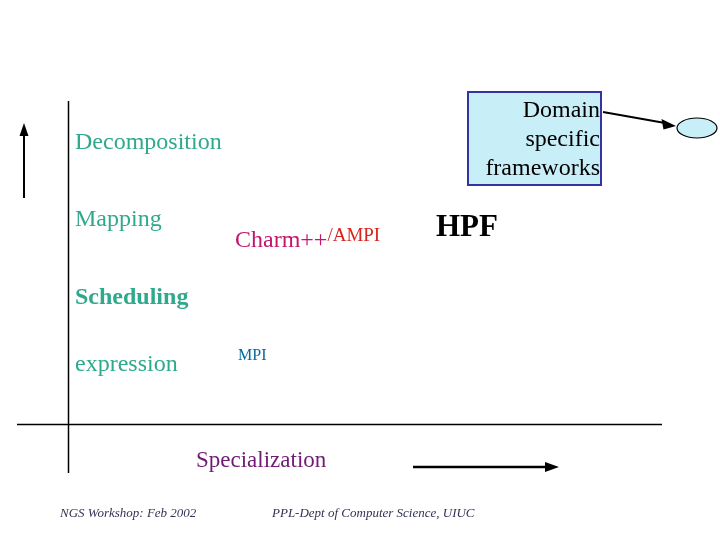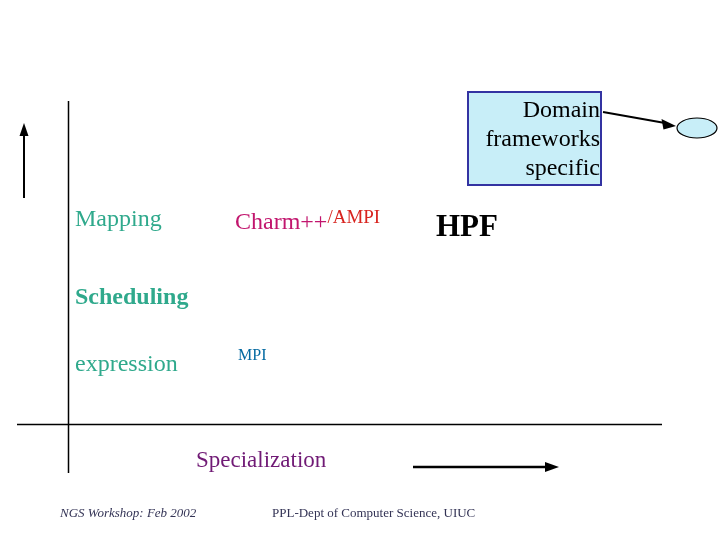--- a/index.html
+++ b/index.html
@@ -30,21 +30,21 @@
   .teal {
     color: var(--teal);
     font-size: 24px;
   }
   .lbl-decomposition { left: 75px; top: 128px; }
   .lbl-mapping       { left: 75px; top: 205px; text-align: right; }
   .lbl-scheduling    { left: 75px; top: 283px; font-weight: bold; }
   .lbl-expression    { left: 75px; top: 350px; }
 
   .lbl-charm {
-    left: 235px; top: 208px;
+    left: 235px; top: 226px;
     font-size: 24px;
     color: var(--magenta);
     font-family: Liberation Serif, serif;
   }
   .ampi-sup {
     font-size: 19px;
     color: var(--red);
     position: relative;
     top: -6px;
   }
@@ -81,21 +81,21 @@
     font-size: 23px;
     color: #701a75;
   }
   .footer-text {
     position: absolute;
     font-size: 13px;
     color: var(--navy);
     white-space: nowrap;
   }
   .footer-left  { left: 60px;  top: 505px; font-style: italic; }
-  .footer-right { left: 272px; top: 505px; }
+  .footer-right { left: 272px; top: 505px; font-style: italic; }
 </style>
 </head>
 <body>
 
 <div class="slide">
 
   <svg class="gfx" viewBox="0 0 720 540">
 
     <g>
       <line x1="24" y1="198" x2="24" y2="132" stroke="#000000" stroke-width="2"></line>
@@ -112,34 +112,35 @@
     </g>
 
     <ellipse cx="697" cy="128" rx="20" ry="10" fill="#C8EEF8" stroke="#000000" stroke-width="1.2"></ellipse>
 
     <g>
       <line x1="413" y1="467" x2="547" y2="467" stroke="#000000" stroke-width="2.5"></line>
       <polygon points="559,467 545,462 545,472" fill="#000000"></polygon>
     </g>
   </svg>
 
+  <div class="label teal lbl-decomposition">Decomposition</div>
   <div class="label teal lbl-mapping">Mapping</div>
   <div class="label teal lbl-scheduling">Scheduling</div>
   <div class="label teal lbl-expression">expression</div>
 
   <div class="label lbl-charm">
     <span>Charm++</span><span class="ampi-sup">/AMPI</span>
   </div>
   <div class="label lbl-hpf">HPF</div>
   <div class="label lbl-mpi">MPI</div>
 
   <div class="domain-box">
     <span>Domain</span>
+    <span>specific</span>
     <span>frameworks</span>
-    <span>specific</span>
   </div>
 
   <div class="label lbl-specialization">Specialization</div>
 
   <div class="footer-text footer-left">NGS Workshop: Feb 2002</div>
   <div class="footer-text footer-right">PPL-Dept of Computer Science, UIUC</div>
 
 </div>
 
 </body></html>

